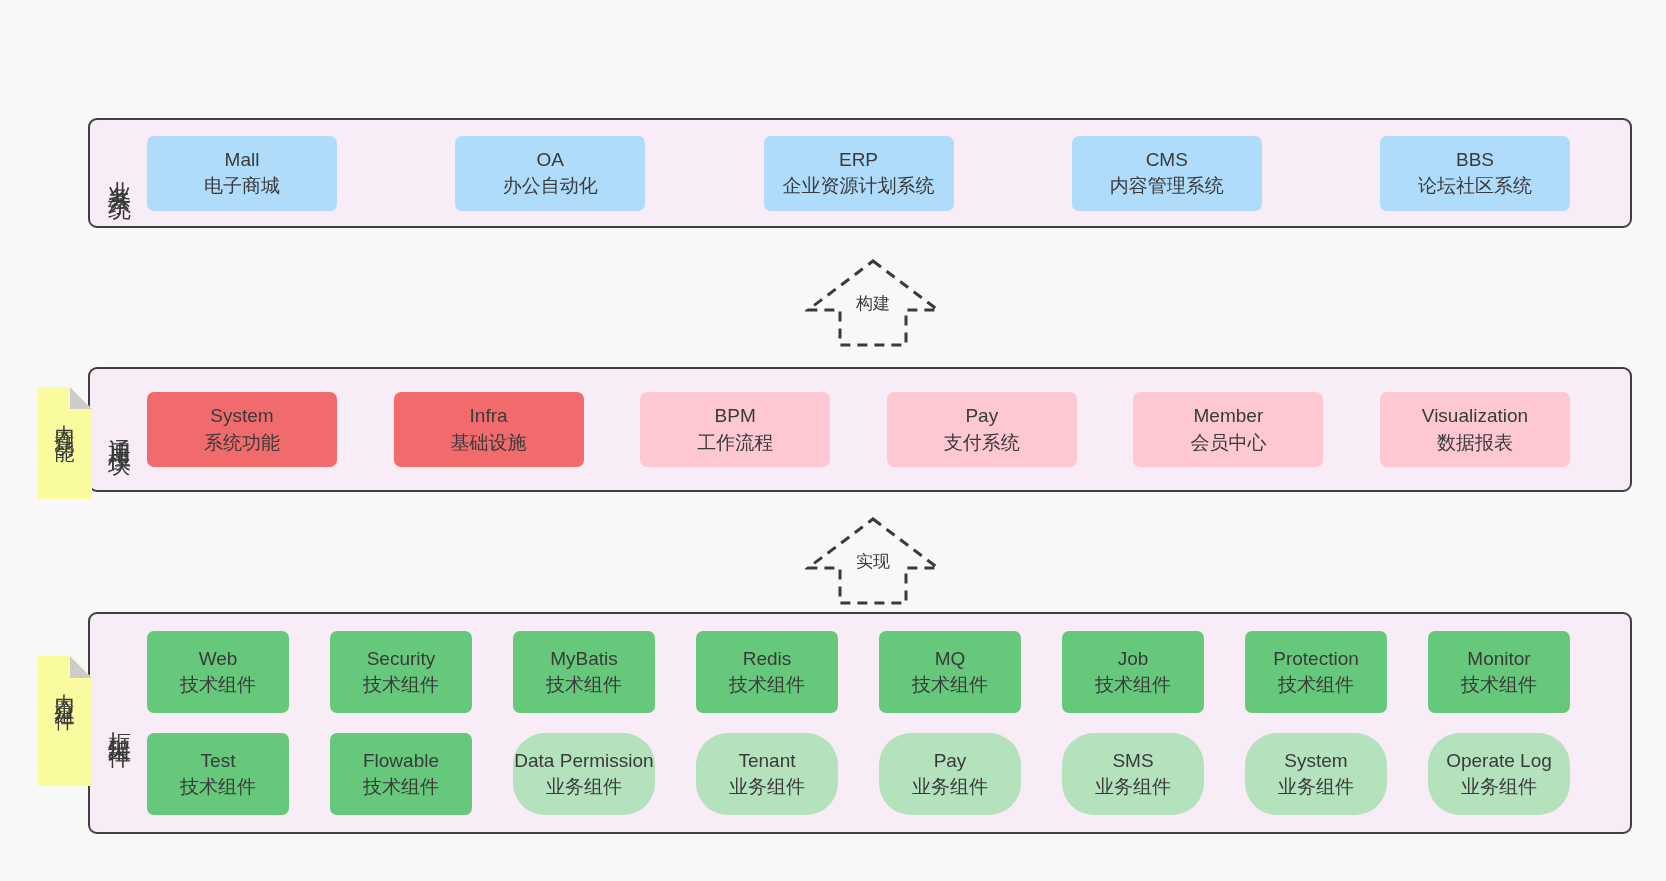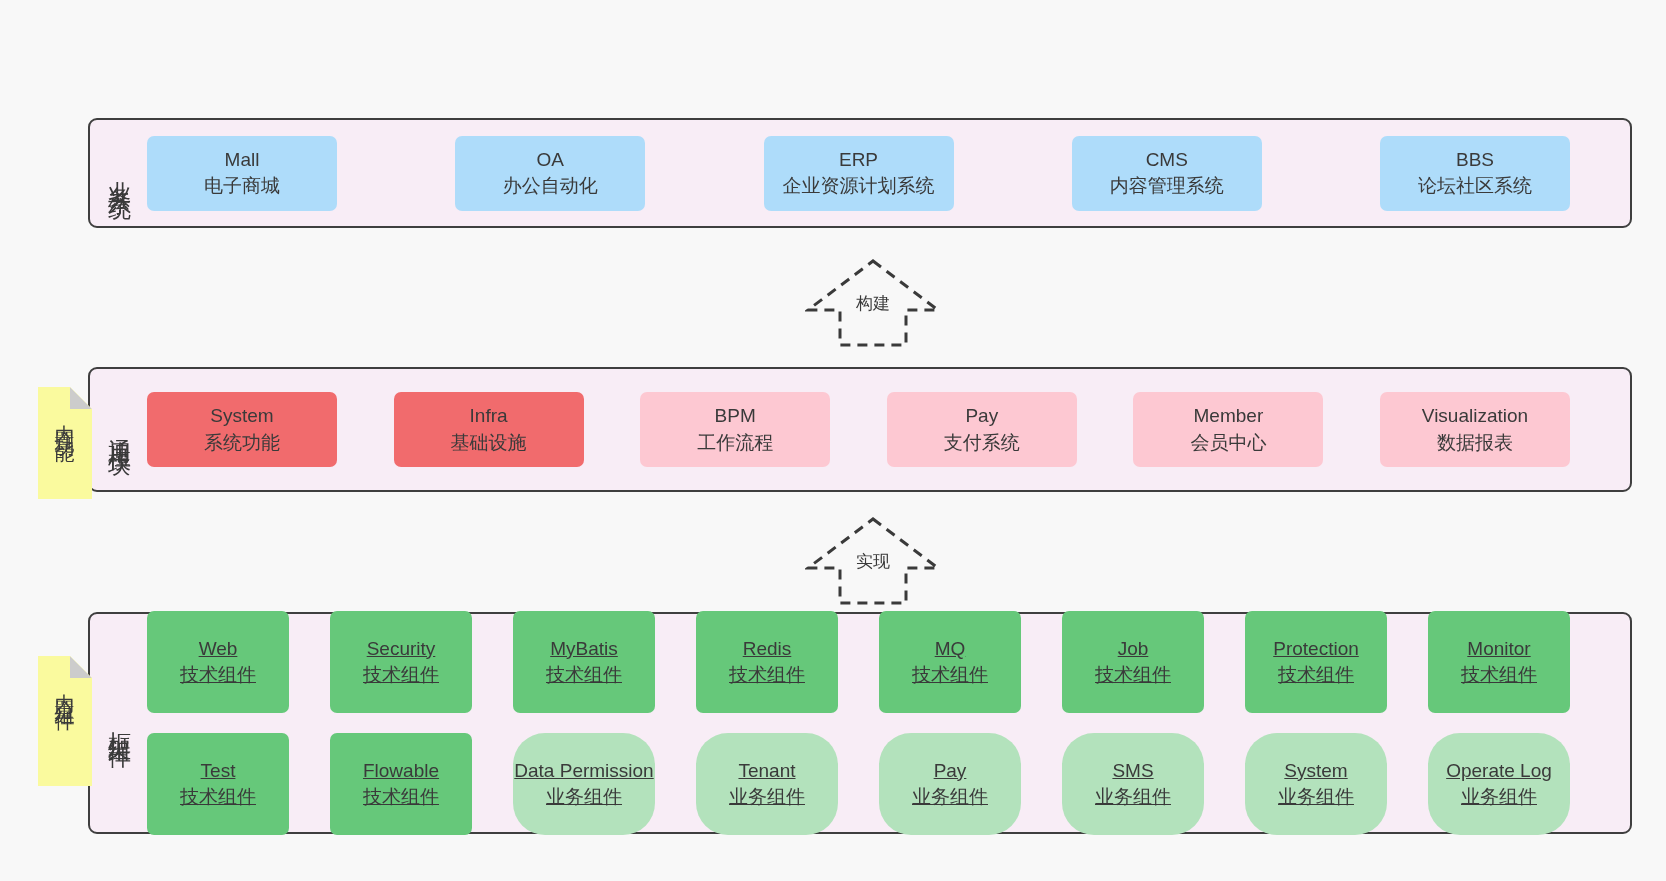--- a/index.html
+++ b/index.html
@@ -37,21 +37,21 @@
   }
   .grid-row{display:flex;justify-content:space-between;}
 
   .box{
     border-radius:7px;
     display:flex;flex-direction:column;justify-content:center;align-items:center;
     text-align:center;font-size:19px;line-height:1.38;
     color:var(--text,#3a3a3a);
   }
   #band-0 .box,#band-1 .box{width:190px;height:75px;}
-  #band-2 .box{width:142px;height:102px;text-decoration:underline;}
+  #band-2 .box{width:142px;height:82px;}
   .v-blue{background:var(--blue,#aedcfa);}
   .v-red{background:var(--red,#f16b6d);}
   .v-pink{background:var(--pink,#fdc8d2);}
   .v-green{background:var(--green,#66c87a);}
   .v-lightgreen{background:var(--lightGreen,#b3e2bc);border-radius:32px;}
 
   
   .sticky{
     position:absolute;left:-52px;width:54px;z-index:3;
     background:var(--sticky,#fafa9e);

